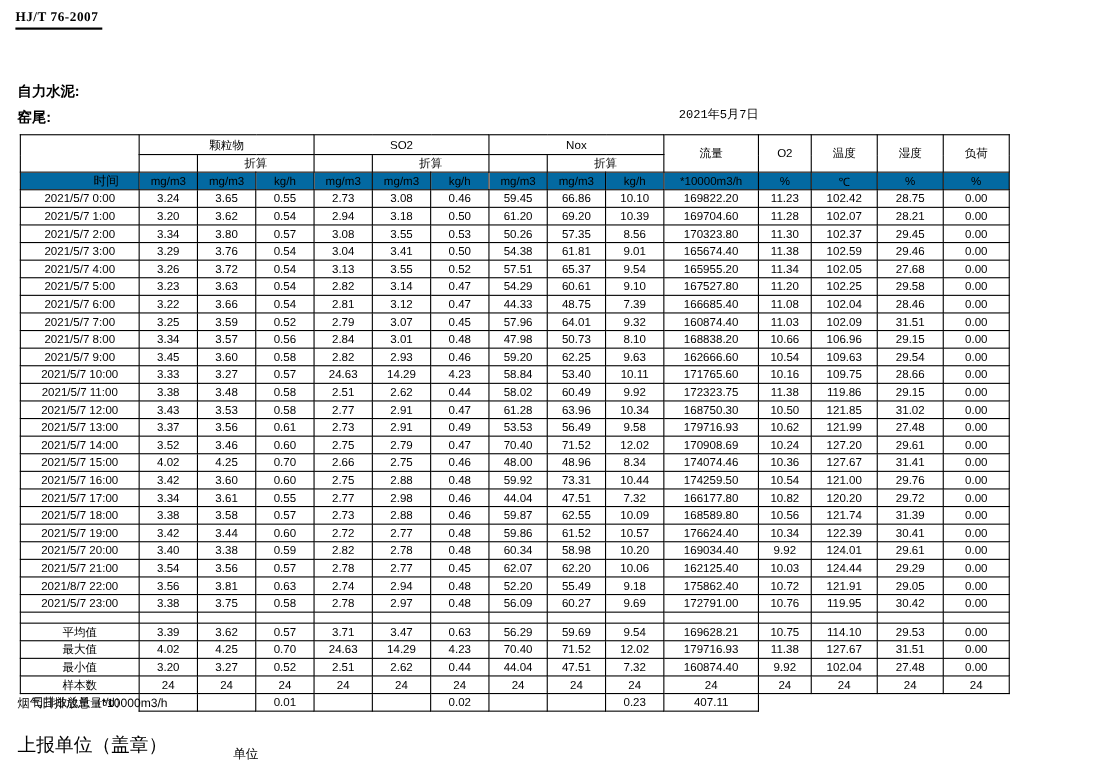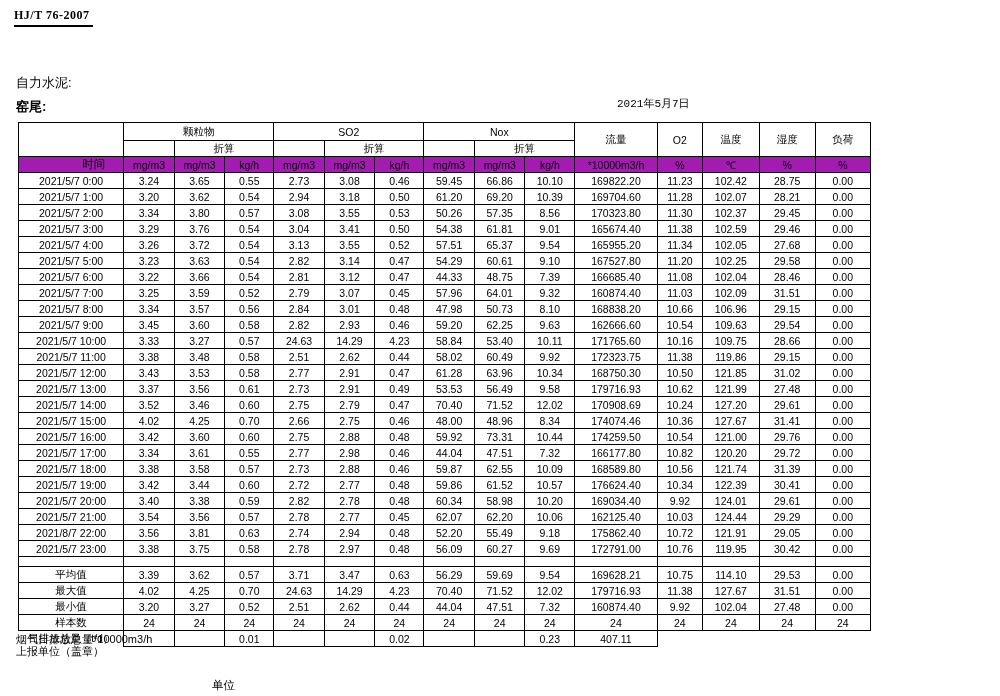--- a/index.html
+++ b/index.html
@@ -10,21 +10,21 @@
     width: 1000px;
     height: 696px;
     background: #ffffff;
     font-family: "Liberation Sans", sans-serif;
     font-size: 11px;
     color: #000000;
     overflow: hidden;
   }
   .page {
     position: relative;
-    width: 871px;
+    width: 1000px;
     height: 696px;
   }
   .std-code {
     position: absolute;
     left: 14px;
     top: 8px;
     font-family: "Liberation Serif", serif;
     font-weight: bold;
     font-size: 12px;
     letter-spacing: 0.5px;
@@ -40,21 +40,21 @@
     text-align: center;
     font-size: 16px;
     font-weight: bold;
     font-family: "Liberation Sans", sans-serif;
   }
   .company {
     position: absolute;
     left: 16px;
     top: 74px;
     font-size: 13px;
-    font-weight: normal;
+    font-weight: bold;
   }
   .kiln {
     position: absolute;
     left: 16px;
     top: 98px;
     font-size: 13px;
     font-weight: bold;
   }
   .report-date {
     position: absolute;
@@ -85,21 +85,21 @@
   }
   .grp-head {
     height: 18px;
     font-size: 11px;
   }
   .sub-head {
     height: 16px;
     font-size: 11px;
   }
   .unit-row td {
-    background: #a21caf;
+    background: #0369a1;
     height: 16px;
     font-size: 10px;
   }
   .unit-row td.timehdr {
     font-size: 11.5px;
     text-align: right;
     padding-right: 18px;
   }
   td.timecell {
     text-align: right;
@@ -123,22 +123,22 @@
   }
   .footer-line1 {
     position: absolute;
     left: 16px;
     top: 632px;
     font-size: 11px;
   }
   .footer-line3 {
     position: absolute;
     left: 16px;
-    top: 644px;
-    font-size: 11px;
+    top: 666px;
+    font-size: 17px;
   }
   .footer-unit {
     position: absolute;
     left: 212px;
     top: 678px;
     font-size: 11.5px;
   }
   .daily-label {
     text-align: right;
     padding-right: 4px;

